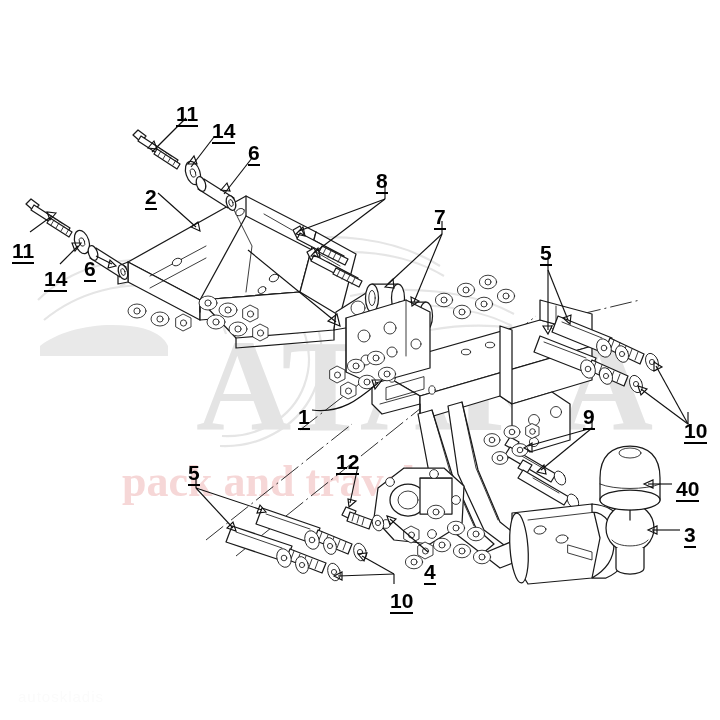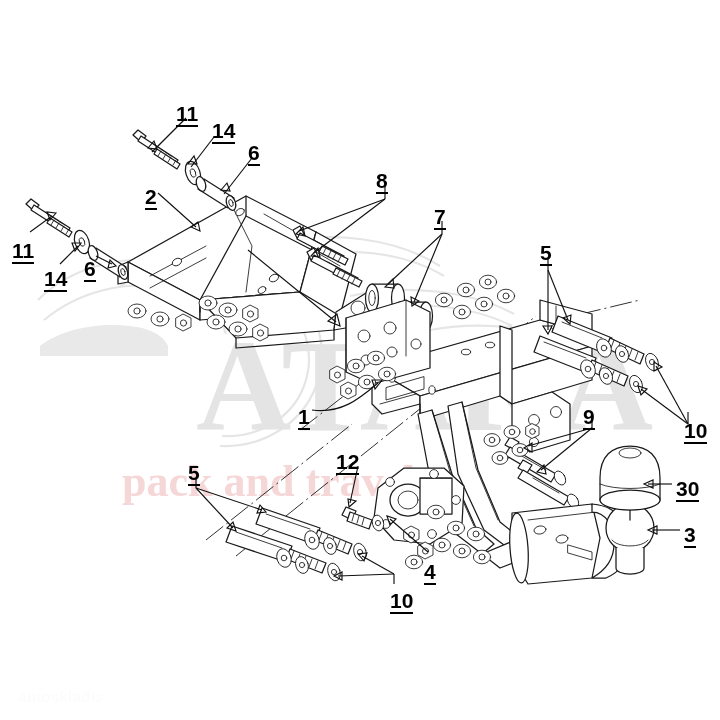--- a/index.html
+++ b/index.html
@@ -536,20 +536,20 @@
   <div class="lbl u" style="left:145px; top:186px;">2</div>
   <div class="lbl u" style="left:376px; top:170px;">8</div>
   <div class="lbl u" style="left:434px; top:206px;">7</div>
   <div class="lbl u" style="left:540px; top:242px;">5</div>
   <div class="lbl u" style="left:12px;  top:240px;">11</div>
   <div class="lbl u" style="left:44px;  top:268px;">14</div>
   <div class="lbl u" style="left:84px;  top:258px;">6</div>
   <div class="lbl u" style="left:298px; top:406px;">1</div>
   <div class="lbl u" style="left:583px; top:406px;">9</div>
   <div class="lbl u" style="left:684px; top:420px;">10</div>
-  <div class="lbl u" style="left:676px; top:478px;">30</div>
+  <div class="lbl u" style="left:676px; top:478px;">40</div>
   <div class="lbl u" style="left:684px; top:524px;">3</div>
   <div class="lbl u" style="left:336px; top:451px;">12</div>
   <div class="lbl u" style="left:188px; top:462px;">5</div>
   <div class="lbl u" style="left:424px; top:561px;">4</div>
   <div class="lbl u" style="left:390px; top:590px;">10</div>
 
 </div>
 
 </body></html>

